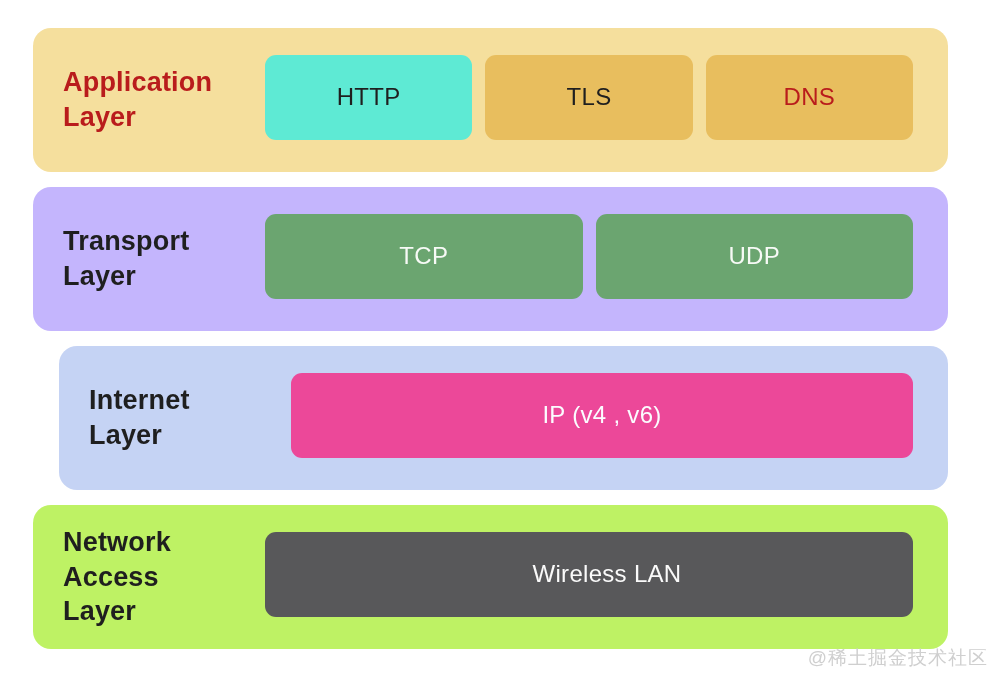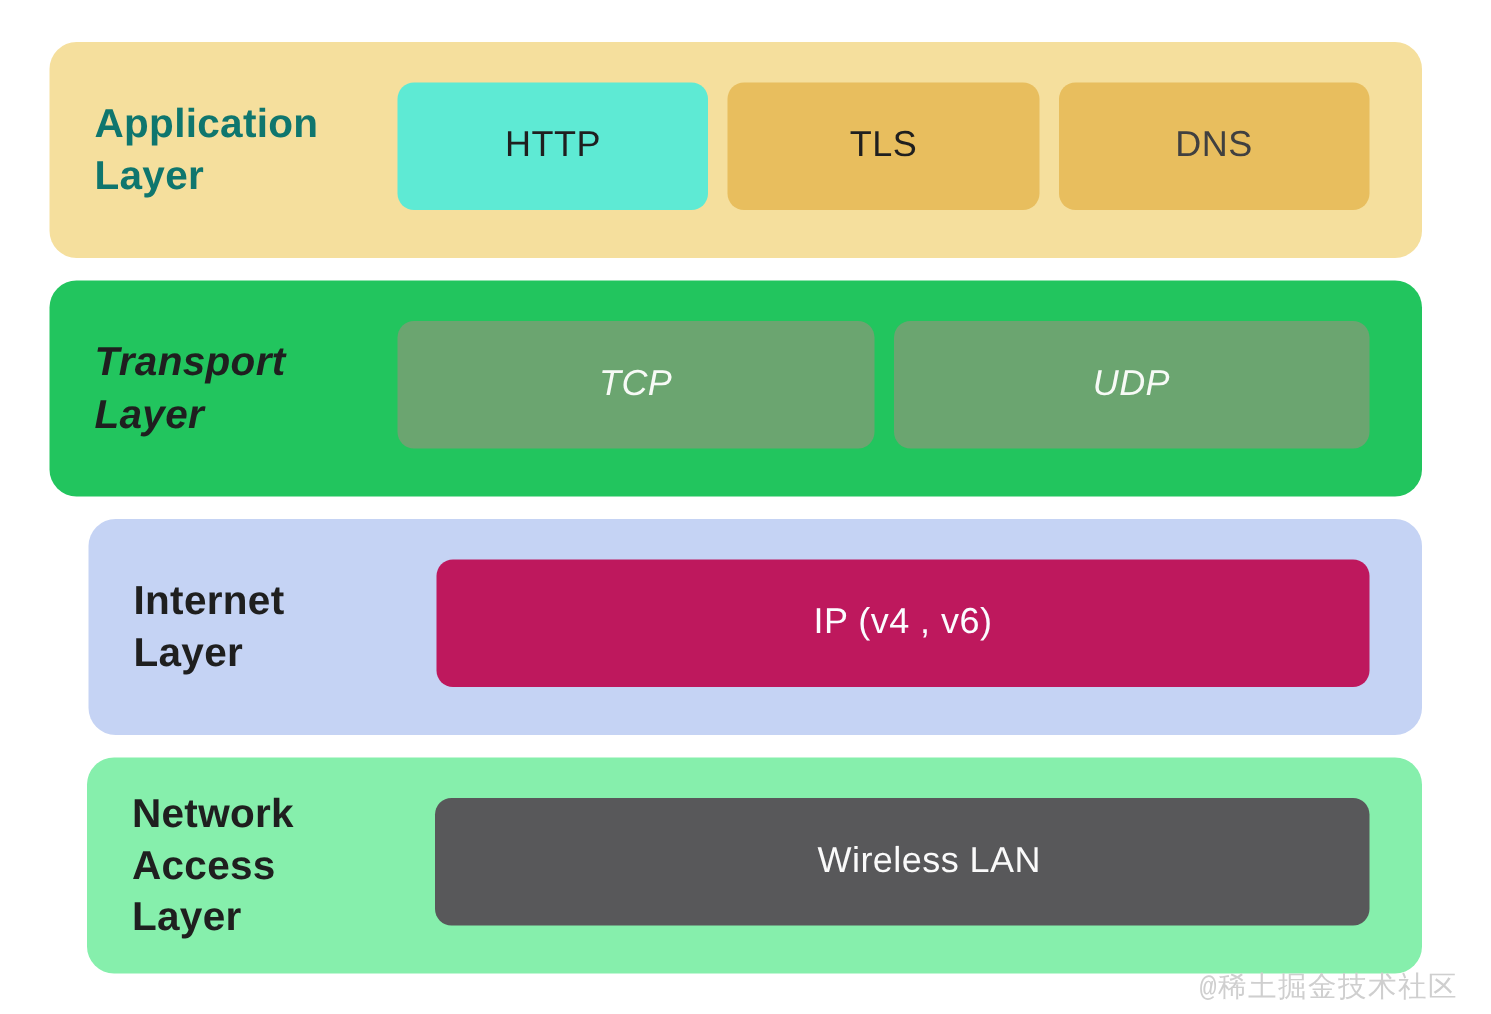--- a/index.html
+++ b/index.html
@@ -51,62 +51,61 @@
     border-radius: 11px;
     display: flex;
     align-items: center;
     justify-content: center;
     font-size: 24px;
     font-weight: 500;
     letter-spacing: 0.3px;
   }
   .watermark {
     position: absolute;
-    right: 22px;
+    right: 6px;
     bottom: 5px;
     font-size: 19px;
     letter-spacing: 1px;
-    font-family: Liberation Mono, monospace;
   }
 </style>
 </head>
 <body>
 
 <div class="page">
 
   <div class="diagram">
 
     <div class="layer" style="background-color: rgb(245, 223, 157);">
-      <div class="layer-label" style="color: #0f766e;">Application
+      <div class="layer-label" style="color: #b91c1c;">Application
 Layer</div>
       <div class="boxes">
         <div class="proto-box" style="background-color: #5eead4; color: rgb(31, 31, 31);">HTTP</div>
         <div class="proto-box" style="background-color: rgb(232, 190, 94); color: rgb(31, 31, 31); text-align: right;">TLS</div>
-        <div class="proto-box" style="background-color: rgb(232, 190, 94); color: #404040;">DNS</div>
+        <div class="proto-box" style="background-color: rgb(232, 190, 94); color: #b91c1c;">DNS</div>
       </div>
     </div>
 
-    <div class="layer" style="background-color: #22c55e; font-style: italic;">
+    <div class="layer" style="background-color: #c4b5fd;">
       <div class="layer-label" style="color: rgb(31, 31, 31);">Transport
 Layer</div>
       <div class="boxes">
         <div class="proto-box" style="background-color: rgb(107, 165, 112); color: rgb(247, 250, 246); text-align: center;">TCP</div>
         <div class="proto-box" style="background-color: rgb(107, 165, 112); color: rgb(247, 250, 246);">UDP</div>
       </div>
     </div>
 
     <div class="layer" style="background-color: rgb(197, 211, 244); margin-left: 26px;">
       <div class="layer-label" style="color: rgb(31, 31, 31);">Internet
 Layer</div>
       <div class="boxes">
-        <div class="proto-box" style="background-color: #be185d; color: rgb(251, 252, 255);">IP (v4 , v6)</div>
+        <div class="proto-box" style="background-color: #ec4899; color: rgb(251, 252, 255);">IP (v4 , v6)</div>
       </div>
     </div>
 
-    <div class="layer" style="background-color: #86efac; margin-left: 25px;">
+    <div class="layer" style="background-color: #bef264;">
       <div class="layer-label" style="color: rgb(31, 31, 31);">Network
 Access
 Layer</div>
       <div class="boxes">
         <div class="proto-box" style="background-color: rgb(88, 88, 90); color: rgb(250, 250, 250); padding-left: 36px;">Wireless LAN</div>
       </div>
     </div>
 
   </div>
 

